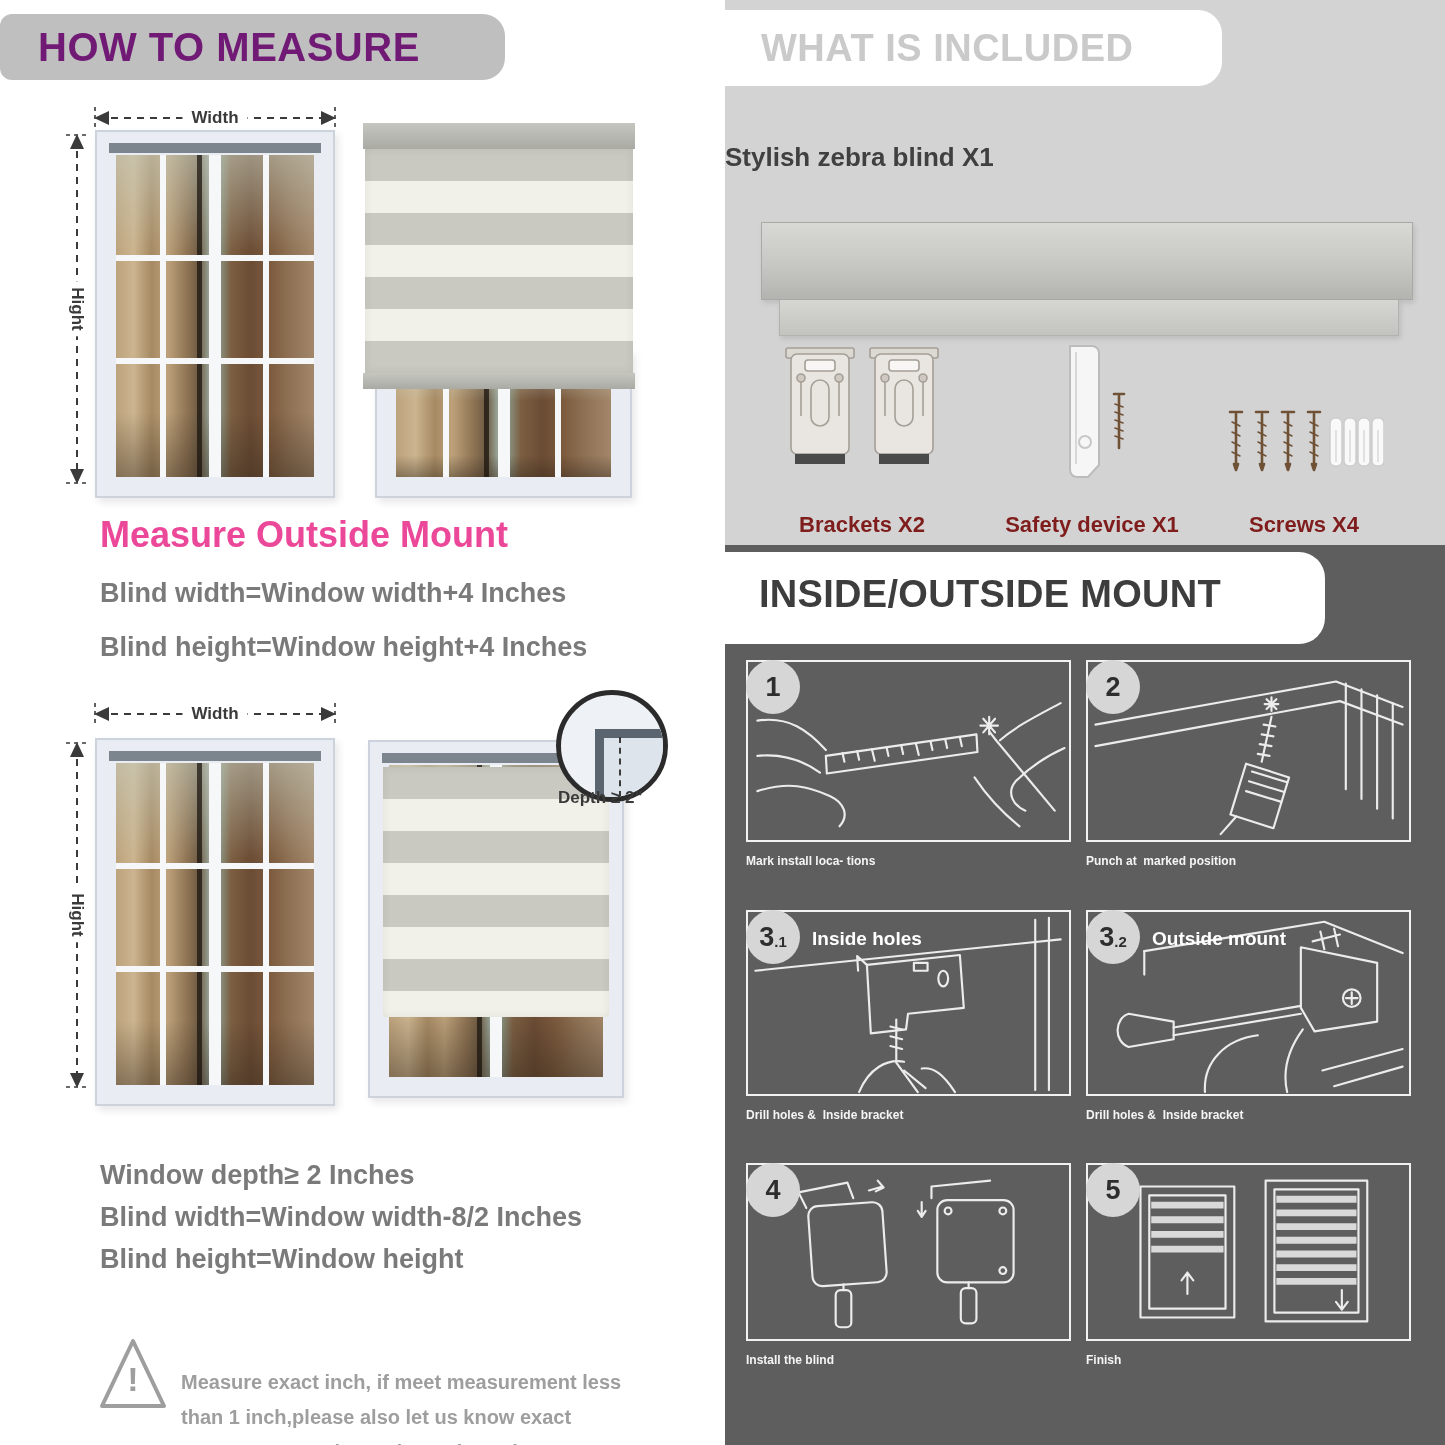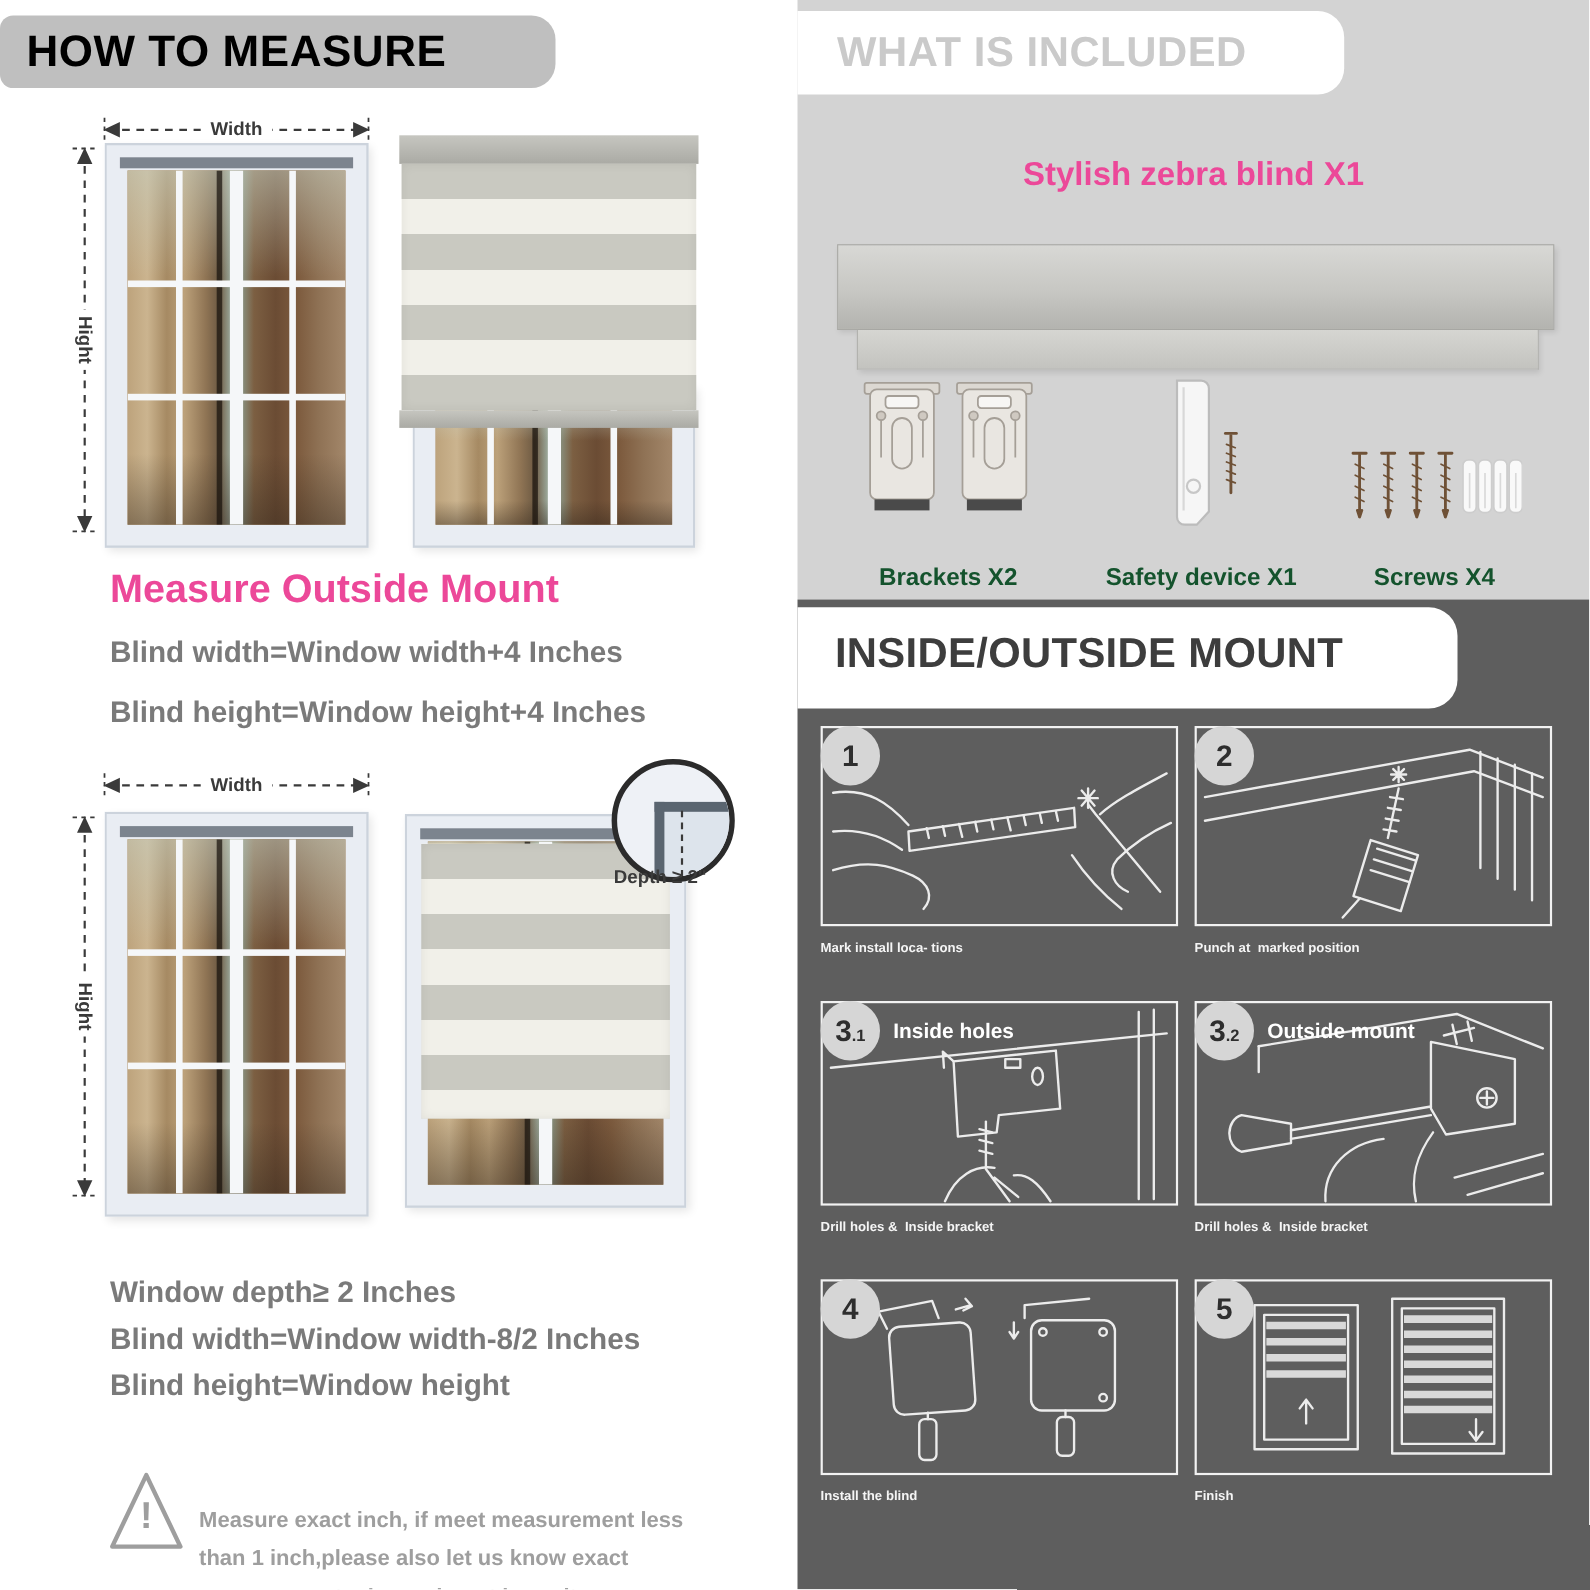--- a/index.html
+++ b/index.html
@@ -3,22 +3,22 @@
 <meta charset="utf-8">
 <style>
   * { margin:0; padding:0; box-sizing:border-box; }
   html,body { background:#ffffff; }
   body { font-family:"Liberation Sans","DejaVu Sans",sans-serif; font-weight:700; }
   #canvas { position:relative; width:1445px; height:1445px; background:#ffffff; overflow:hidden; }
   .abs { position:absolute; }
 
   
   .hdr-left { left:0; top:14px; width:505px; height:66px; background:#bfbfbf;
-    border-radius:12px 22px 22px 12px; color:#000000; font-size:40px;
-    line-height:66px; padding-left:24px; letter-spacing:.5px; }
+    border-radius:12px 22px 22px 12px; color:#701a75; font-size:40px;
+    line-height:66px; padding-left:38px; letter-spacing:.5px; }
   .sec-heading { font-size:36px; color:#ec4899; white-space:nowrap; }
   .sec-line { font-size:27px; color:#7a7a7a; white-space:nowrap; }
 
   
   .window { background:#e9edf3; box-shadow: inset 0 0 0 2px #ccd3dc, 3px 4px 8px rgba(0,0,0,.10); }
   .win-track { position:absolute; left:14px; right:14px; top:13px; height:10px; background:#7c848e; }
   .win-glass { position:absolute; left:21px; right:21px; top:25px; bottom:21px; overflow:hidden; }
   .photo { background-color:#a98d68;
     background-image:
       linear-gradient(180deg, rgba(198,206,192,.55), rgba(198,206,192,0) 30%),
@@ -50,28 +50,28 @@
   .warn-text { font-size:20px; color:#9e9e9e; line-height:1.74;margin-top:35px; }
   .warn-icon { color:#9e9e9e; }
   .warn-bang { position:absolute; left:50%; top:56%; transform:translate(-50%,-50%);
     font-size:34px; color:#9e9e9e; }
 
   
   .right-top { left:725px; top:0; width:720px; height:545px; background:#d3d3d3; }
   .hdr-included { left:725px; top:10px; width:497px; height:76px; background:#ffffff;
     border-radius:0 24px 24px 0; color:#cacaca; font-size:38px; line-height:76px;
     padding-left:36px; letter-spacing:.5px; }
-  .stylish { left:725px; top:142px; width:720px; text-align:center; font-size:30px; color:#ec4899; }
+  .stylish { left:725px; top:142px; width:720px; text-align:left; font-size:26px; color:#404040; }
   .rail-top { left:761px; top:222px; width:652px; height:78px;
     background:linear-gradient(180deg,#d8d8d5 0%,#c7c7c3 55%,#b3b3af 100%);
     border:1px solid #a9a9a5; box-shadow:2px 3px 5px rgba(0,0,0,.10); }
   .rail-bot { left:779px; top:300px; width:620px; height:36px;
     background:linear-gradient(180deg,#d6d6d2,#c3c3bf); border:1px solid #b2b2ae; border-top:none;
     box-shadow:2px 3px 5px rgba(0,0,0,.10); }
-  .item-label { top:512px; text-align:center; font-size:22px; color:#14532d; white-space:nowrap; }
+  .item-label { top:512px; text-align:center; font-size:22px; color:#7f1d1d; white-space:nowrap; }
 
   .right-bottom { left:725px; top:545px; width:720px; height:900px; background:#5e5e5e; }
   .hdr-mount { left:725px; top:552px; width:600px; height:92px; background:#ffffff;
     border-radius:0 26px 26px 0; color:#3d3d3d; font-size:38px; line-height:84px;
     padding-left:34px; letter-spacing:.3px; }
 
   .step { width:325px; }
   .cell { position:relative; border:2px solid #f2f2f2; background:#5e5e5e; }
   .badge { position:absolute; left:-2px; top:-2px; width:54px; height:54px; border-radius:50%;
     background:#d6d6d6; display:flex; align-items:center; justify-content:center; z-index:3; }

